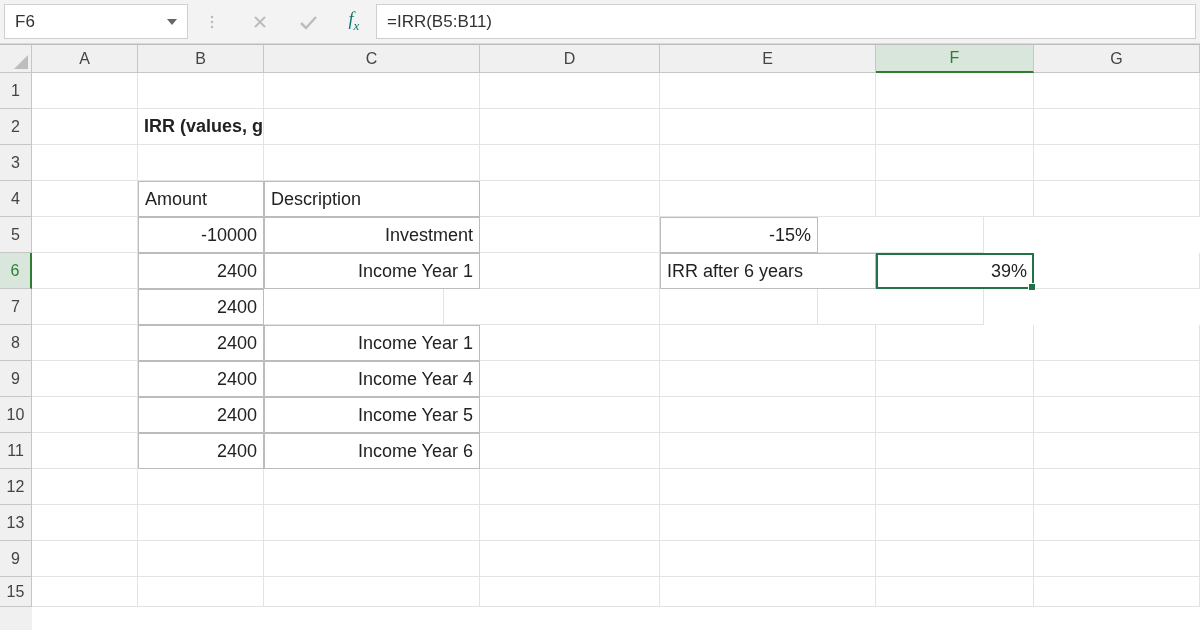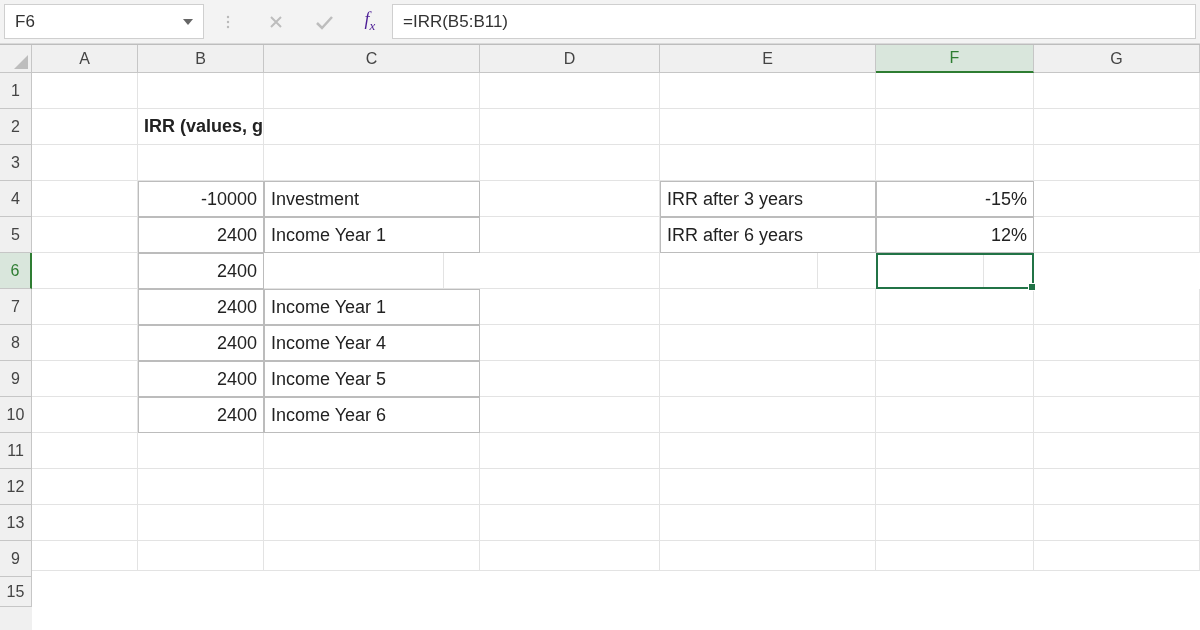--- a/index.html
+++ b/index.html
@@ -18,21 +18,21 @@
   .formula-bar {
     display: flex;
     align-items: stretch;
     height: 44px;
     background: #f3f3f3;
     border-bottom: 1px solid #d9d9d9;
     font-size: 17px;
     color: #333;
   }
   .name-box {
-    width: 200px;
+    width: 184px;
     display: flex;
     align-items: center;
     padding: 0 10px;
     background: #fff;
     border: 1px solid #cfcfcf;
     margin: 4px 0 4px 4px;
     justify-content: space-between;
   }
   .name-box .dd {
     width: 0; height: 0;
@@ -159,20 +159,21 @@
   
   .bold { font-weight: 700; font-size: 20px; }
 
   
   .th {
     background: #e4ecf1;
     border: 1px solid #bcbcbc !important;
   }
   .td {
     border: 1px solid #bcbcbc !important;
+    justify-content: flex-end;
   }
 
   
   .res {
     background: #eef3e5;
     border: 1px solid #bcbcbc !important;
   }
 
   
   .sel-overlay {
@@ -206,21 +207,21 @@
   <div class="seg">
     <svg width="18" height="18" stroke="#bdbdbd" stroke-width="2" fill="none">
         <path d="M4 4 L14 14 M14 4 L4 14"></path>
       </svg>
   </div>
   <div class="seg">
     <svg width="22" height="18" stroke="#bdbdbd" stroke-width="2.5" fill="none">
         <path d="M4 10 L9 15 L19 4"></path>
       </svg>
   </div>
-  <div class="seg" style="width:44px;color:#4c1d95;font-style:italic;">
+  <div class="seg" style="width:44px;color:#0f766e;font-style:italic;">
     <span style="font-family:Georgia,serif;font-size:18px;">f<span style="font-size:13px;vertical-align:sub;">x</span></span>
   </div>
   <div class="formula-input">
     <span>=IRR(B5:B11)</span>
   </div>
 </div>
 
 <div class="sheet">
   <div class="corner"></div>
 
@@ -279,53 +280,63 @@
     <div class="row">
       <div class="cell cA"></div>
       <div class="cell cB"></div>
       <div class="cell cC"></div>
       <div class="cell cD"></div>
       <div class="cell cE"></div>
       <div class="cell cF"></div>
       <div class="cell cG"></div>
     </div>
 
+    <div class="row">
+      <div class="cell cA"></div>
+      <div class="cell cB th">
+          <span>Amount</span>
+        </div>
+      <div class="cell cC th">
+          <span>Description</span>
+        </div>
+      <div class="cell cD"></div>
+      <div class="cell cE"></div>
+      <div class="cell cF"></div>
+      <div class="cell cG"></div>
+    </div>
 
     <div class="row">
       <div class="cell cA"></div>
       <div class="cell cB td right">
           <span>-10000</span>
         </div>
       <div class="cell cC td">
           <span>Investment</span>
         </div>
       <div class="cell cD"></div>
-      <div class="cell cE res">
-          <span>IRR after 3 years</span>
-        </div>
       <div class="cell cF res right">
           <span>-15%</span>
         </div>
       <div class="cell cG"></div>
     </div>
 
     <div class="row">
       <div class="cell cA"></div>
       <div class="cell cB td right">
           <span>2400</span>
         </div>
       <div class="cell cC td">
           <span>Income Year 1</span>
         </div>
       <div class="cell cD"></div>
       <div class="cell cE res">
           <span>IRR after 6 years</span>
         </div>
       <div class="cell cF res right">
-          <span>12%</span>
+          <span>39%</span>
         </div>
       <div class="cell cG"></div>
     </div>
 
     <div class="row">
       <div class="cell cA"></div>
       <div class="cell cB td right">
           <span>2400</span>
         </div>
       <div class="cell cD"></div>

